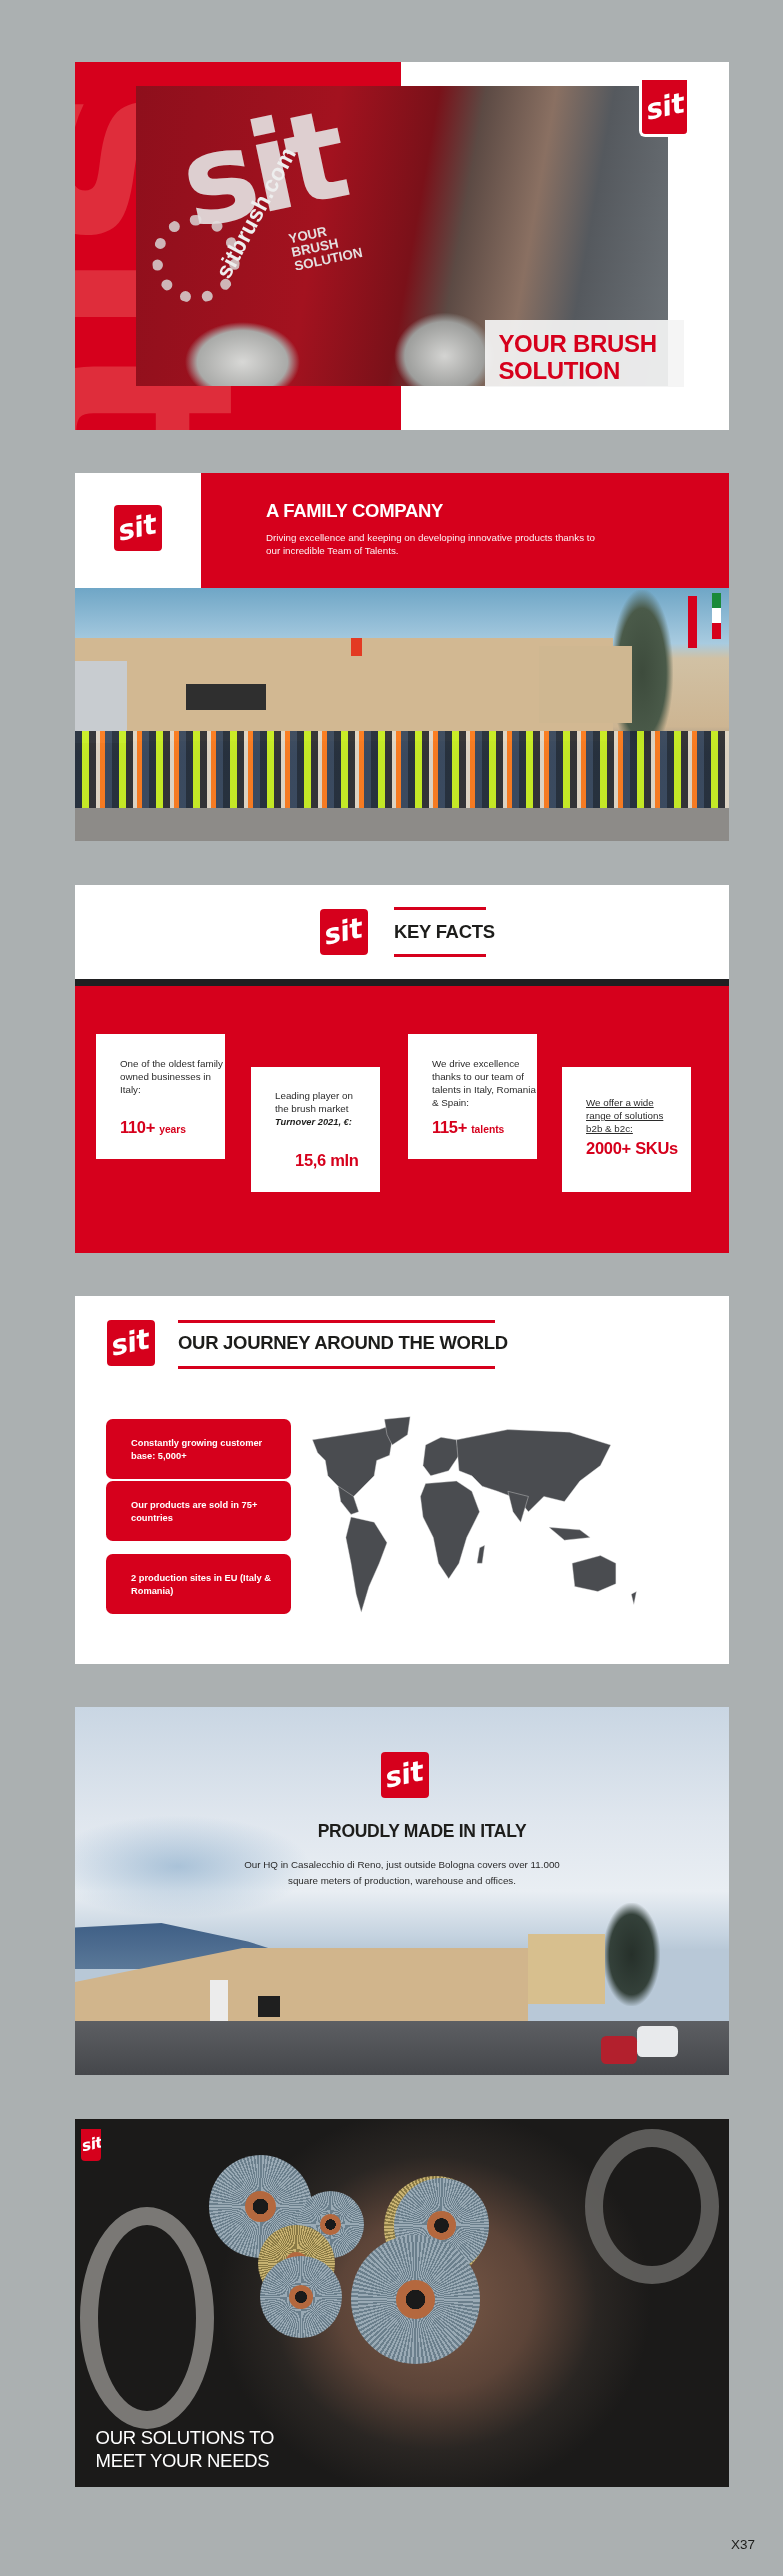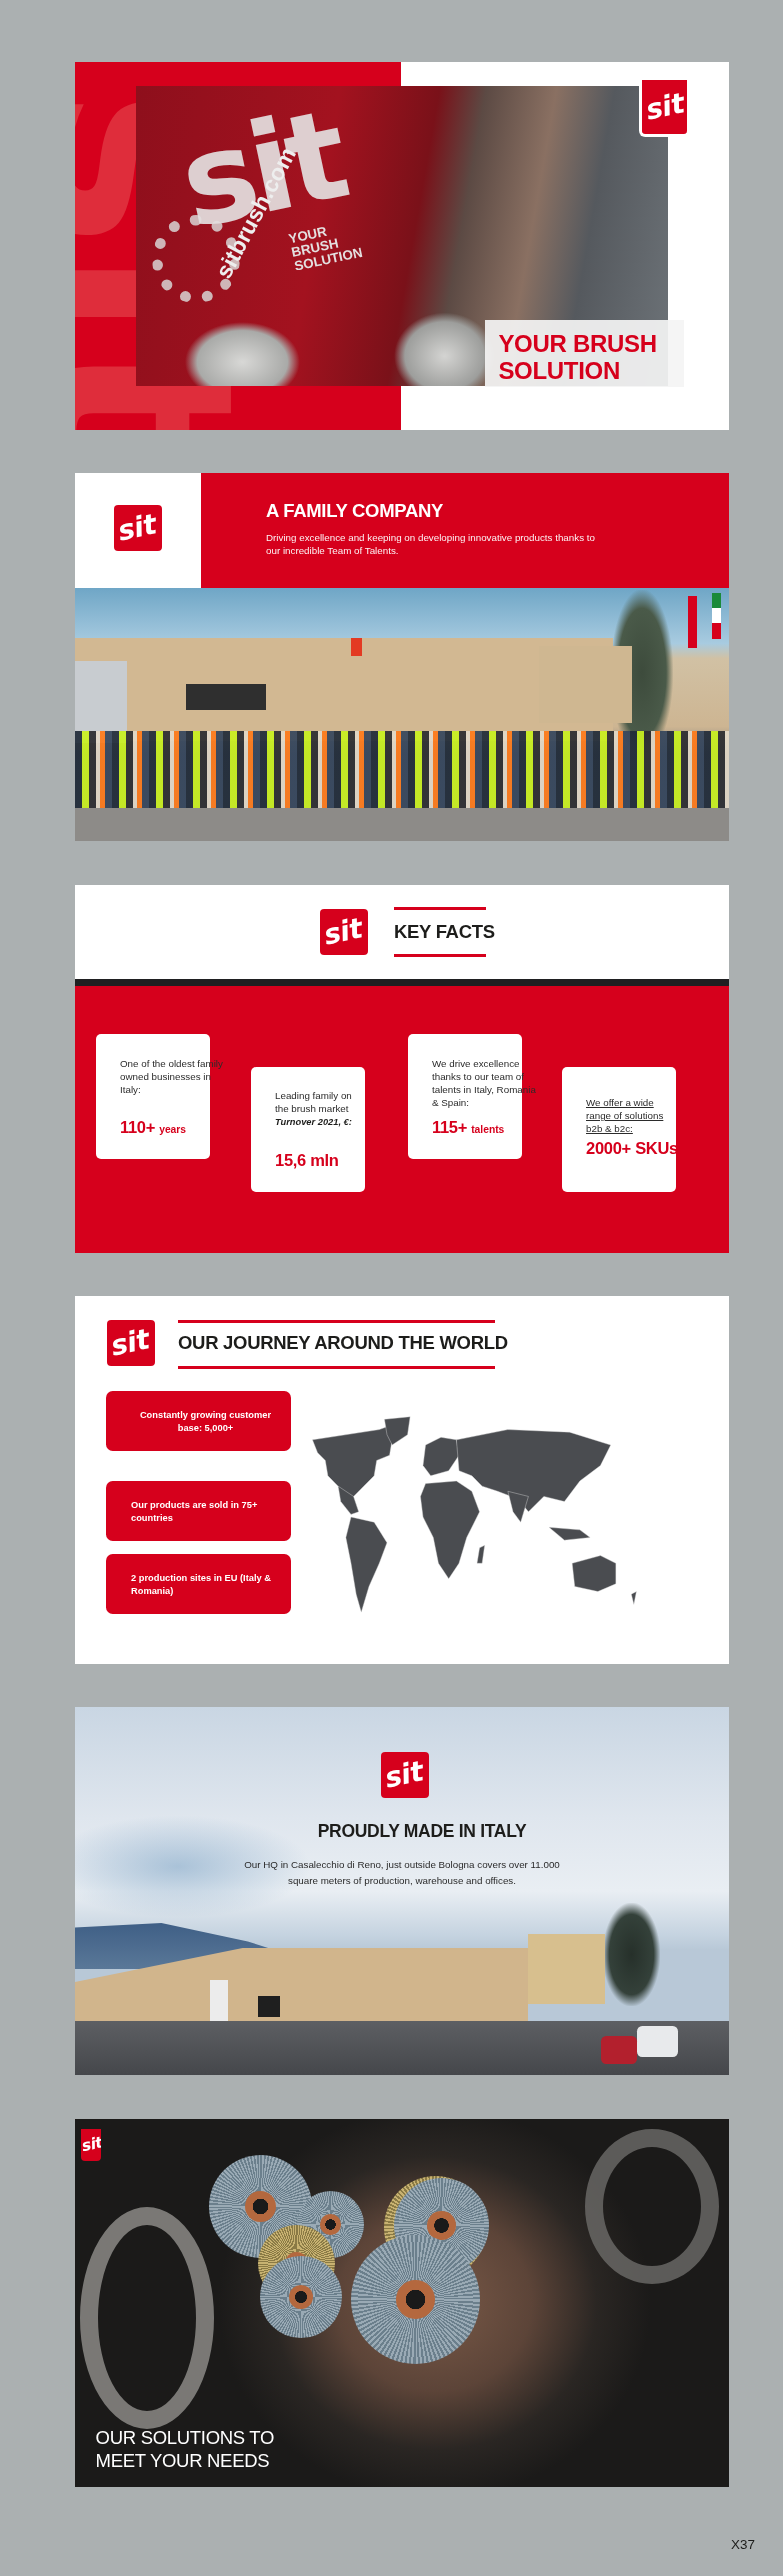--- a/index.html
+++ b/index.html
@@ -54,21 +54,21 @@
   #s2 .tree { position: absolute; left: 536px; top: 117px; width: 62px; height: 165px; background: radial-gradient(ellipse at center, #3d4b3c 0%, #4a5a49 55%, rgba(0,0,0,0) 72%); }
 
   
   #s3 { top: 885px; }
   #s3 .logo { left: 245px; top: 24px; width: 48px; height: 46px; border-radius: 4.1px; }
   #s3 .logo span { font-size: 28px; }
   #s3 .rule { position: absolute; height: 2.6px; background: #d6001c; }
   #s3 .kf-title { position: absolute; left: 319px; top: 36px; font-weight: bold; font-size: 18.5px; color: #1d1d1b; letter-spacing: -0.3px; }
   #s3 .band-dark { position: absolute; left: 0; top: 94px; width: 654px; height: 7.2px; background: #1f1f21; }
   #s3 .band-red { position: absolute; left: 0; top: 101px; width: 654px; height: 267px; background: #d6001c; }
-  #s3 .card { position: absolute; width: 114px; background: #fff; border-radius: 5px; }
+  #s3 .card { position: absolute; width: 129px; background: #fff; border-radius: 0; }
   #s3 .card .t { position: absolute; left: 24px; color: #2b2b2b; font-size: 9.8px; line-height: 13px; width: 108px; }
   #s3 .card .v { position: absolute; left: 24px; color: #d6001c; font-weight: bold; white-space: nowrap; }
   #s3 .card .v .big { font-size: 16.5px; letter-spacing: -0.3px; }
   #s3 .card .v .small { font-size: 10.3px; margin-left: 4.1px; }
   #s3 .card .b { position: absolute; left: 24px; color: #1d1d1b; font-weight: bold; font-size: 9.3px; white-space: nowrap; }
 
   
   #s4 { top: 1296px; }
   #s4 .logo { left: 32px; top: 24px; width: 48px; height: 46px; border-radius: 4.1px; }
   #s4 .logo span { font-size: 28px; }
@@ -168,23 +168,23 @@
   <div class="band-red"></div>
 
   <div class="card" style="left:21px; top:149px; height:125px;">
     <div class="t" style="top:23px;">One of the oldest family owned businesses in Italy:</div>
     <div class="v" style="top:84px;">
       <span class="big">110+</span><span class="small">years</span>
     </div>
   </div>
 
   <div class="card" style="left:176px; top:182px; height:125px;">
-    <div class="t" style="top:21.6px; width:88px;">Leading family on the brush market</div>
+    <div class="t" style="top:21.6px; width:88px;">Leading player on the brush market</div>
     <div class="b" style="top:50px;font-style:italic;">Turnover 2021, €:</div>
-    <div class="v" style="top:84px;">
+    <div class="v" style="top:84px;margin-left:20px;">
       <span class="big">15,6 mln</span>
     </div>
   </div>
 
   <div class="card" style="left:333px; top:149px; height:125px;">
     <div class="t" style="top:23px;">We drive excellence thanks to our team of talents in Italy, Romania &amp; Spain:</div>
     <div class="v" style="top:84px;">
       <span class="big">115+</span><span class="small">talents</span>
     </div>
   </div>
@@ -198,21 +198,21 @@
 </section>
 
 <section class="slide" id="s4">
   <div class="logo rounded">
       <span>sit</span>
     </div>
   <div class="rule" style="top:24px;"></div>
   <div class="j-title">OUR JOURNEY AROUND THE WORLD</div>
   <div class="rule" style="top:70px;"></div>
 
-  <div class="pill" style="top:95px;text-align:center;">
+  <div class="pill" style="top:123px;">
       <div>Constantly growing customer base: 5,000+</div>
     </div>
   <div class="pill" style="top:185px;">
       <div>Our products are sold in 75+ countries</div>
     </div>
   <div class="pill" style="top:258px;">
       <div>2 production sites in EU (Italy &amp; Romania)</div>
     </div>
 
   <svg class="map" viewBox="0 0 820 420">

